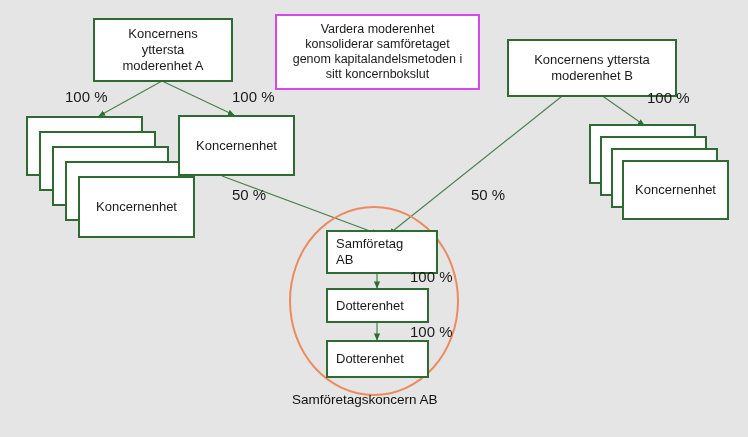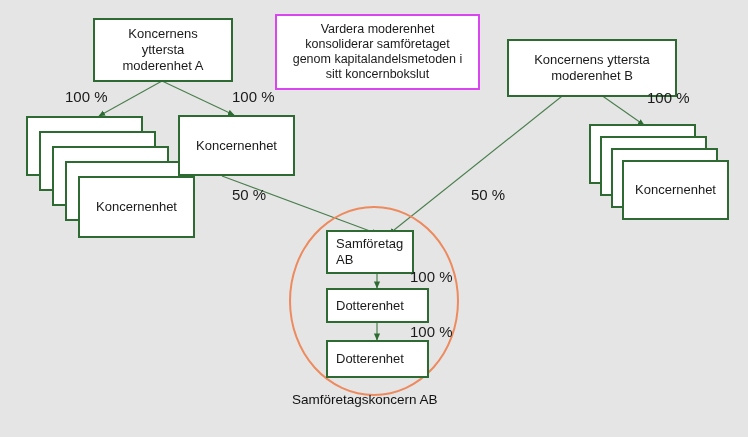--- a/index.html
+++ b/index.html
@@ -150,21 +150,21 @@
 
   <div class="node" style="left:178px; top:115px; width:117px; height:61px;">Koncernenhet</div>
 
   <div class="stack" style="left:589px; top:124px; width:140px; height:96px;">
     <div class="layer" style="left:0px; top:0px; width:107px; height:60px;"></div>
     <div class="layer" style="left:11px; top:12px; width:107px; height:60px;"></div>
     <div class="layer" style="left:22px; top:24px; width:107px; height:60px;"></div>
     <div class="layer front" style="left:33px; top:36px; width:107px; height:60px;">Koncernenhet</div>
   </div>
 
-  <div class="node left-text" style="left:326px; top:230px; width:88px; height:44px;">Samföretag
+  <div class="node left-text" style="left:326px; top:230px; width:112px; height:44px;">Samföretag
 AB</div>
 
   <div class="node left-text" style="left:326px; top:288px; width:103px; height:35px;">Dotterenhet</div>
 
   <div class="node left-text" style="left:326px; top:340px; width:103px; height:38px;">Dotterenhet</div>
 
   <div class="edge-label" style="left:65px; top:88px;">100 %</div>
 
   <div class="edge-label" style="left:232px; top:88px;">100 %</div>
 

